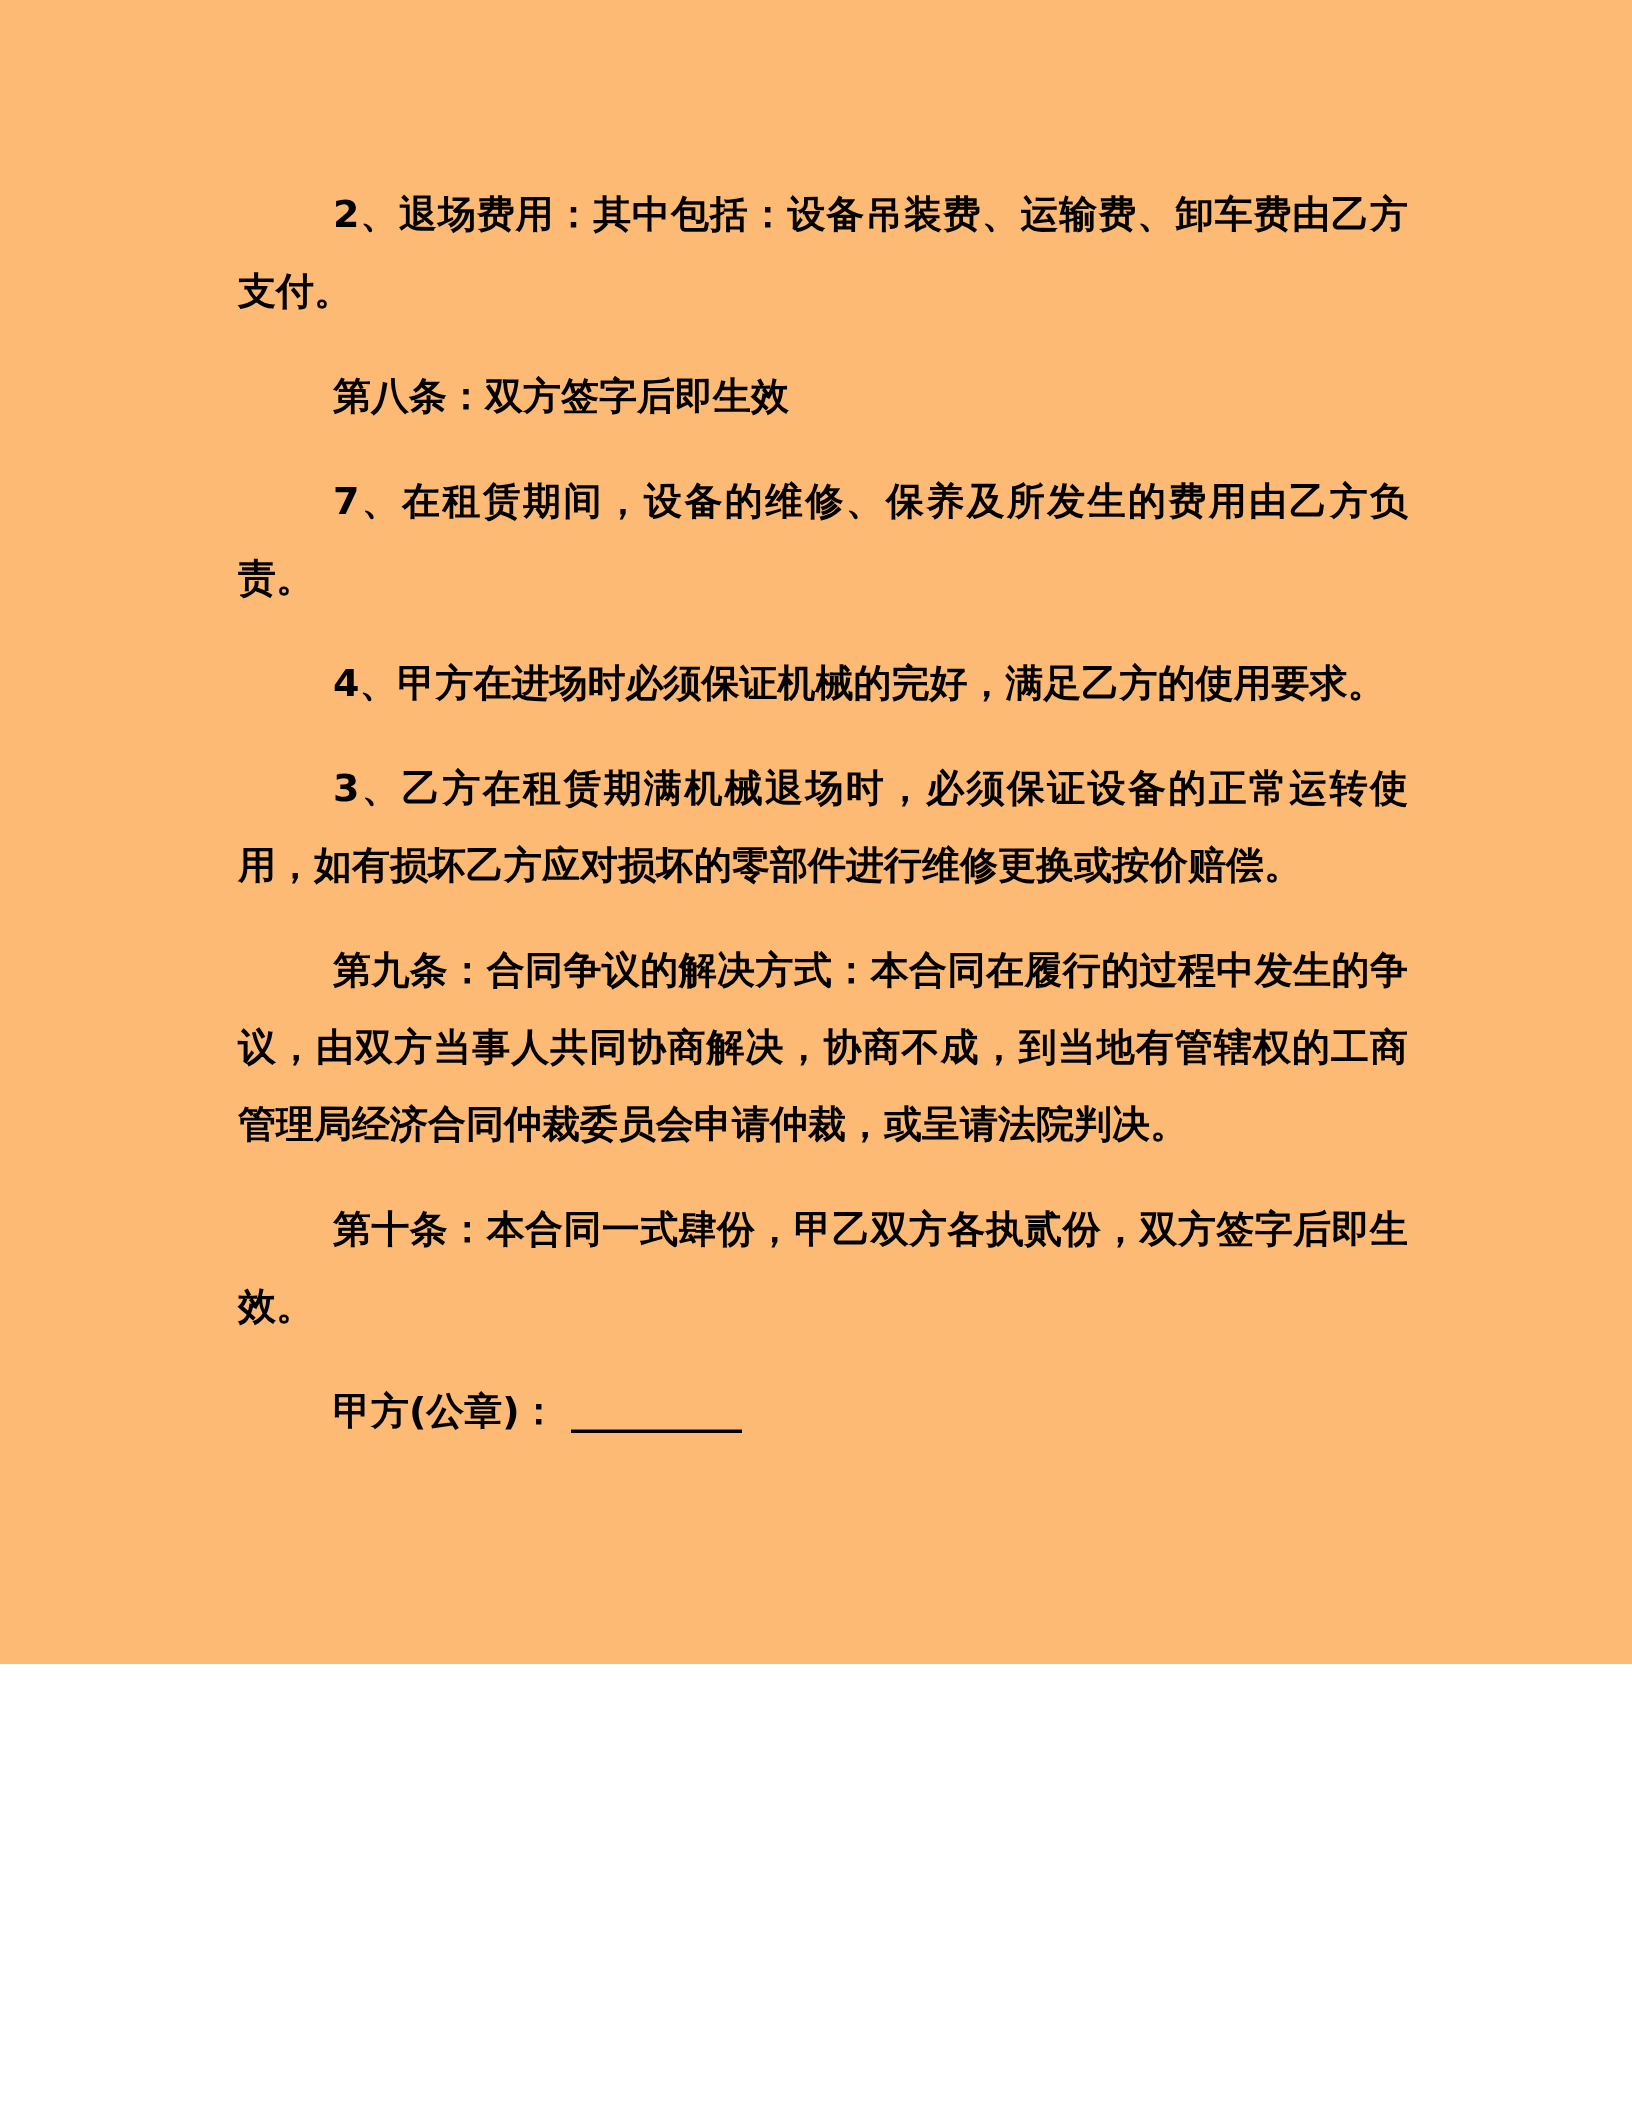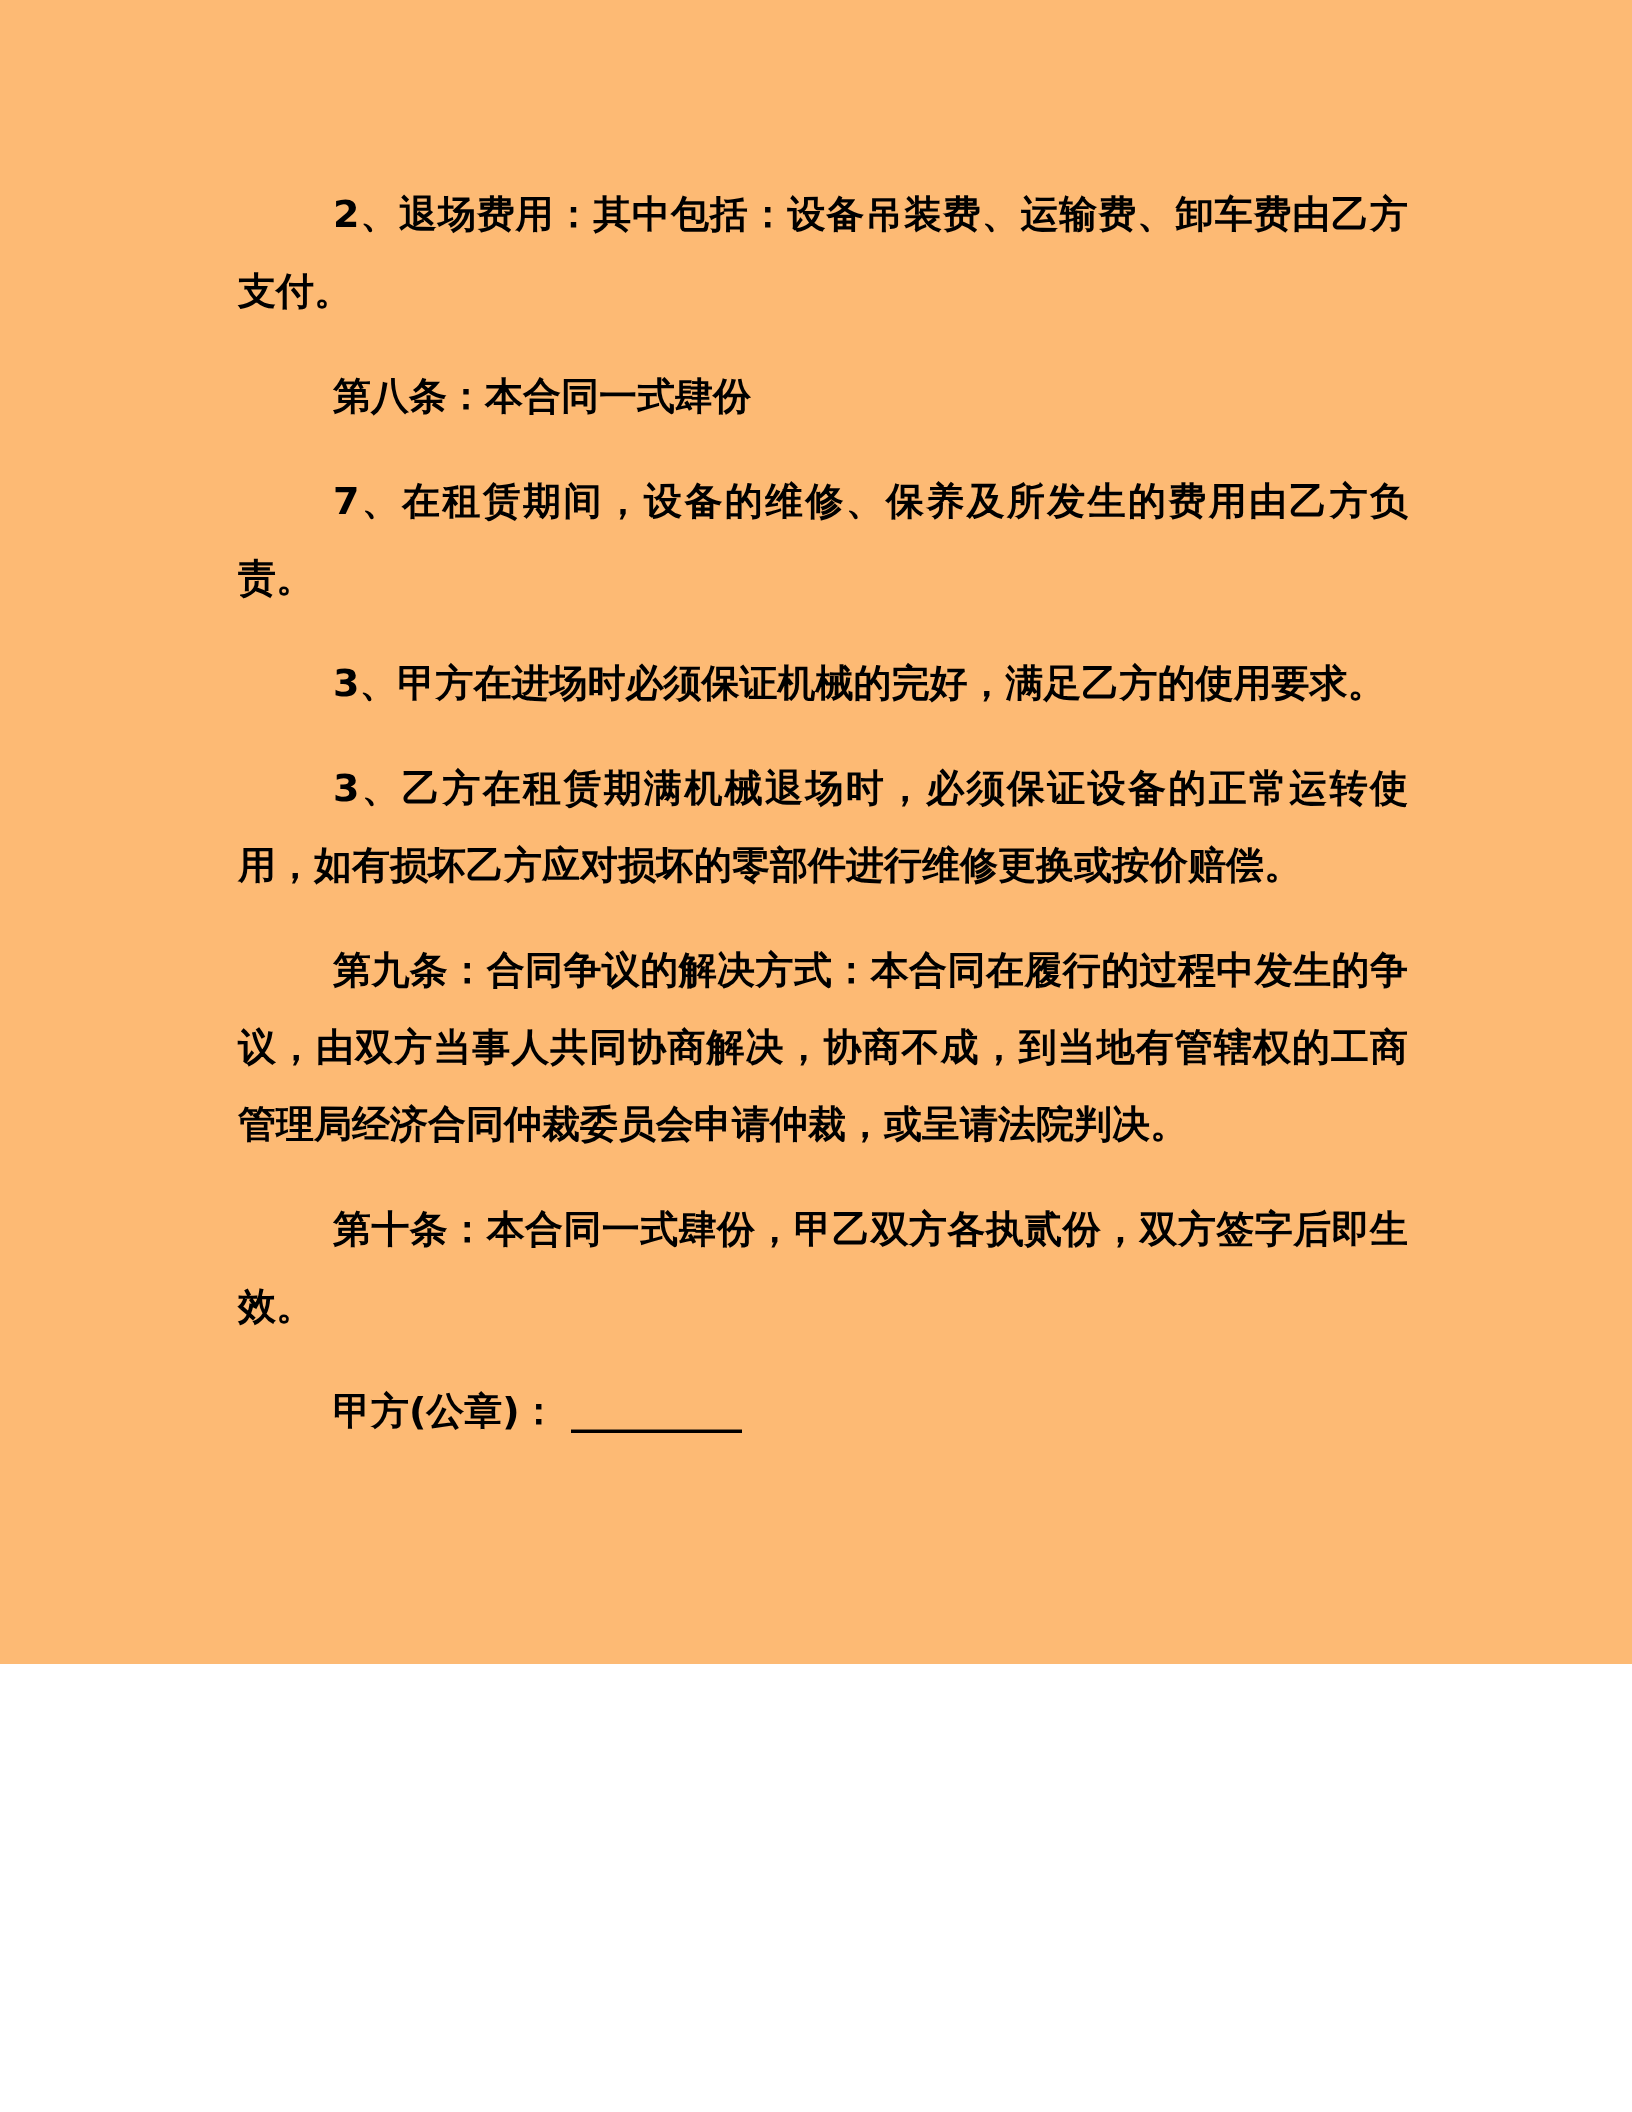--- a/index.html
+++ b/index.html
@@ -34,21 +34,21 @@
     letter-spacing: 0;
     word-break: break-all;
   }
 </style>
 </head>
 <body>
 
 <div class="page">
   <div class="content">
     <p>2、退场费用：其中包括：设备吊装费、运输费、卸车费由乙方支付。</p>
-    <p>第八条：本合同一式肆份</p>
+    <p>第八条：双方签字后即生效</p>
     <p>7、在租赁期间，设备的维修、保养及所发生的费用由乙方负责。</p>
-    <p>3、甲方在进场时必须保证机械的完好，满足乙方的使用要求。</p>
+    <p>4、甲方在进场时必须保证机械的完好，满足乙方的使用要求。</p>
     <p>3、乙方在租赁期满机械退场时，必须保证设备的正常运转使用，如有损坏乙方应对损坏的零部件进行维修更换或按价赔偿。</p>
     <p>第九条：合同争议的解决方式：本合同在履行的过程中发生的争议，由双方当事人共同协商解决，协商不成，到当地有管辖权的工商管理局经济合同仲裁委员会申请仲裁，或呈请法院判决。</p>
     <p>第十条：本合同一式肆份，甲乙双方各执贰份，双方签字后即生效。</p>
     <p>甲方(公章)： _________</p>
   </div>
 </div>
 
 </body></html>

